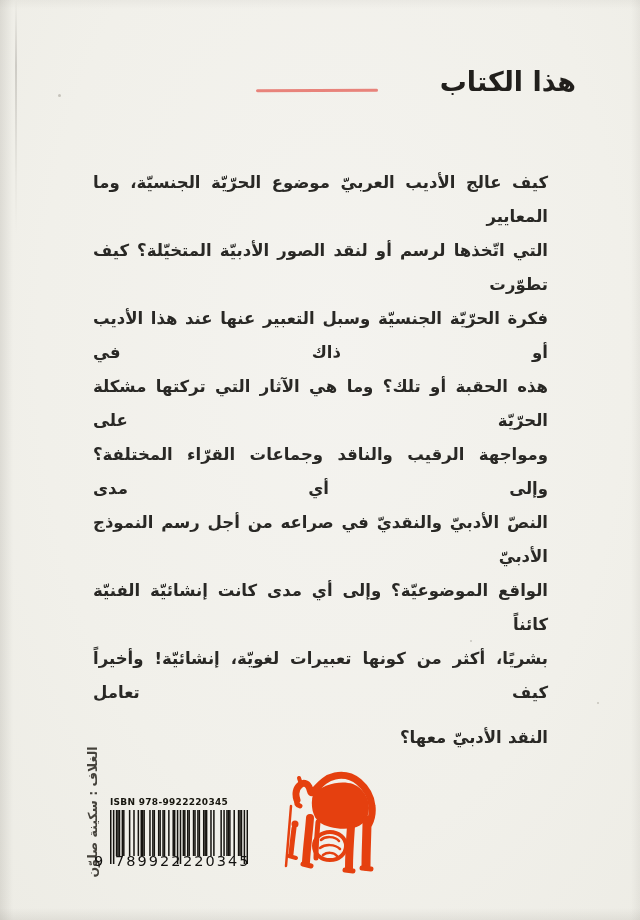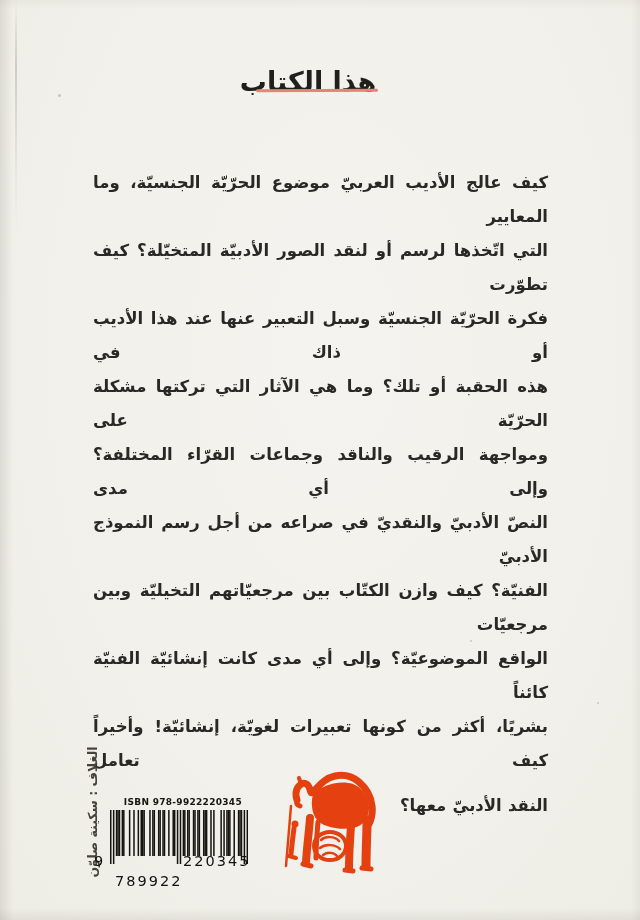--- a/index.html
+++ b/index.html
@@ -16,22 +16,22 @@
       linear-gradient(0deg, rgba(140,136,128,.14), rgba(140,136,128,0) 12px),
       linear-gradient(180deg, rgba(140,136,128,.08), rgba(140,136,128,0) 9px);
   }
   .crease{
     position:absolute;left:15px;top:0;width:2px;height:235px;pointer-events:none;
     background:linear-gradient(180deg, rgba(110,105,98,0), rgba(110,105,98,.26) 28%, rgba(110,105,98,.06) 75%, rgba(110,105,98,0));
   }
   .speck{position:absolute;border-radius:50%;background:rgba(120,114,104,.35);}
 
   .title{
-    position:absolute;top:48px;left:0;width:576px;text-align:center;
-    direction:rtl;font-size:27px;font-weight:bold;color:#211f1c;letter-spacing:0;margin-left:20px;
+    position:absolute;top:48px;left:0;width:576px;
+    direction:rtl;font-size:27px;font-weight:bold;color:#211f1c;letter-spacing:0;
   }
   .title-underline{
     position:absolute;left:256px;top:89px;width:122px;height:2.5px;
     background:#e8837b;border-radius:2px;transform:rotate(-.3deg);
   }
 
   .blurb{
     position:absolute;top:166px;left:93px;width:455px;direction:rtl;
     color:#292825;font-size:16.5px;font-weight:bold;
   }
@@ -41,31 +41,31 @@
   }
   .blurb-line.last{text-align-last:right;margin-top:11px;}
 
   .credit{
     position:absolute;left:92px;top:812px;white-space:nowrap;direction:rtl;
     transform:translate(-50%,-50%) rotate(-90deg);
     font-size:12.5px;font-weight:bold;color:#45423b;letter-spacing:.2px;
   }
 
   .isbn-label{
-    position:absolute;left:96px;top:797px;width:146px;text-align:right;
+    position:absolute;left:96px;top:797px;width:146px;text-align:center;
     font-size:9px;font-weight:bold;letter-spacing:.3px;color:#17160f;
   }
   .barcode{position:absolute;left:110px;top:810px;}
   .barcode rect{fill:#15130f;}
   .ean-digit-first{
     position:absolute;left:94px;top:853px;font-size:14.5px;color:#131210;
   }
   .ean-group1{
     position:absolute;left:115px;top:853px;width:66px;font-size:14.5px;
-    color:#131210;letter-spacing:2px;text-align:left;margin-top:20px;
+    color:#131210;letter-spacing:2px;text-align:left;
   }
   .ean-group2{
     position:absolute;left:183px;top:853px;width:66px;font-size:14.5px;
     color:#131210;letter-spacing:2px;text-align:center;
   }
 
   .logo{position:absolute;left:283px;top:770px;width:96px;height:112px;}
 </style>
 </head>
 <body>
@@ -80,21 +80,20 @@
   <h1 class="title">هذا الكتاب</h1>
   <div class="title-underline"></div>
 
   <main class="blurb" dir="rtl">
       <div class="blurb-line">كيف عالج الأديب العربيّ موضوع الحرّيّة الجنسيّة، وما المعايير</div>
       <div class="blurb-line">التي اتّخذها لرسم أو لنقد الصور الأدبيّة المتخيّلة؟ كيف تطوّرت</div>
       <div class="blurb-line">فكرة الحرّيّة الجنسيّة وسبل التعبير عنها عند هذا الأديب أو ذاك في</div>
       <div class="blurb-line">هذه الحقبة أو تلك؟ وما هي الآثار التي تركتها مشكلة الحرّيّة على</div>
       <div class="blurb-line">ومواجهة الرقيب والناقد وجماعات القرّاء المختلفة؟ وإلى أي مدى</div>
       <div class="blurb-line">النصّ الأدبيّ والنقديّ في صراعه من أجل رسم النموذج الأدبيّ</div>
-      <div class="blurb-line">الفنيّة؟ كيف وازن الكتّاب بين مرجعيّاتهم التخيليّة وبين مرجعيّات</div>
       <div class="blurb-line">الواقع الموضوعيّة؟ وإلى أي مدى كانت إنشائيّة الفنيّة كائناً</div>
       <div class="blurb-line">بشريًا، أكثر من كونها تعبيرات لغويّة، إنشائيّة! وأخيراً كيف تعامل</div>
       <div class="blurb-line last">النقد الأدبيّ معها؟</div>
     </main>
 
   <div class="credit">الغلاف : سكينة صلوّن</div>
 
   <div class="isbn-label">ISBN 978-9922220345</div>
   <svg class="barcode" width="138" height="54" viewBox="0 0 138 54">
       <rect x="0.00" y="0" width="1.50" height="54"></rect>

